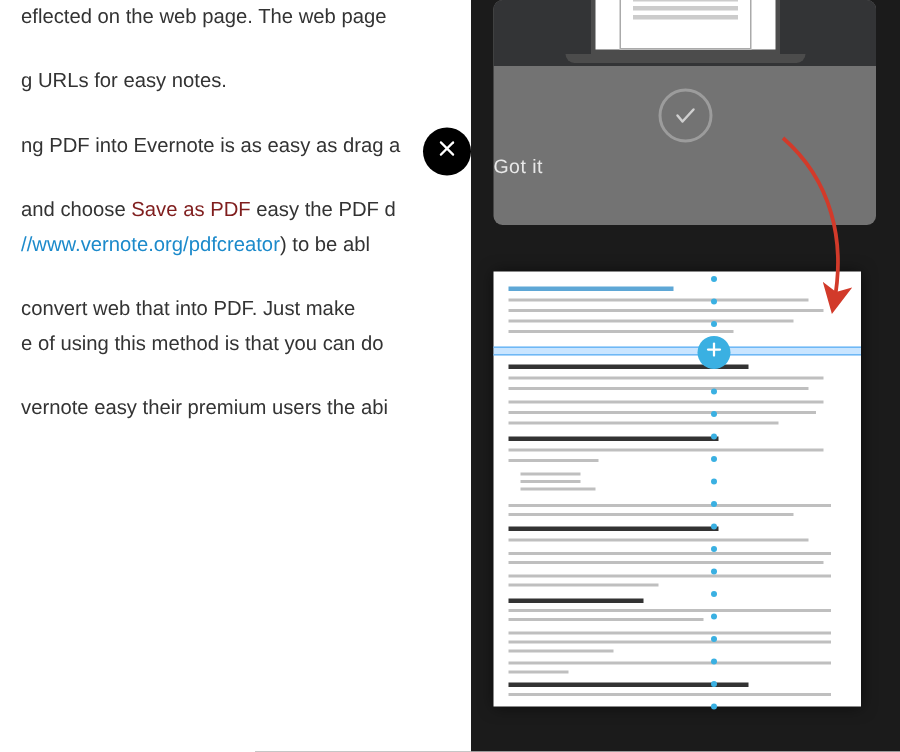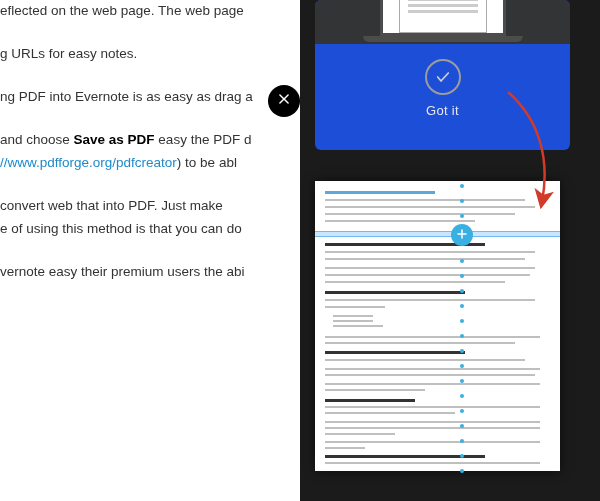--- a/index.html
+++ b/index.html
@@ -1,33 +1,33 @@
 <!DOCTYPE html>
 <html><head>
 <meta charset="utf-8">
 <style>
   * { margin:0; padding:0; box-sizing:border-box; }
   html,body { width:600px; height:501px; overflow:hidden; font-family:"Helvetica Neue",Helvetica,Arial,sans-serif; background:#fff; }
-  .root { position:relative; width:495px; height:501px; }
+  .root { position:relative; width:495px; height:501px;margin-left:14px; }
 
   
   .article { position:absolute; left:0; top:0; width:300px; height:501px; padding:0 8px 0 0; color:#333; font-size:13.5px; line-height:1.7; }
   .article p { margin-bottom:20px; }
   .article a { color:#1c8acb; text-decoration:none; }
-  .article .bold { font-weight:700; color:#000000; }
+  .article .bold { font-weight:400; color:#7f1d1d; }
 
   
   .drawer { position:absolute; left:300px; top:0; width:300px; height:501px; background:#1b1b1b; }
 
   
   .close-btn { position:absolute; left:268px; top:85px; width:32px; height:32px; border-radius:50%; background:#000; display:flex; align-items:center; justify-content:center; cursor:pointer; }
   .close-btn svg { width:14px; height:14px; stroke:#fff; }
 
   
-  .onboard { position:absolute; left:315px; top:0; width:255px; height:150px; background:#1d4ed8; border-radius:6px; overflow:hidden; text-align:center; }
+  .onboard { position:absolute; left:315px; top:0; width:255px; height:150px; background:#737373; border-radius:6px; overflow:hidden; text-align:left; }
   .onboard .illus { width:100%; height:44px; background:#333436; position:relative; }
   .onboard .illus .screen { position:absolute; top:-38px; left:50%; transform:translateX(-50%); width:126px; height:74px; border:3px solid #4c4c4c; border-radius:4px 4px 0 0; background:#fff; }
   .onboard .illus .screen .page { position:absolute; top:8px; left:16px; right:16px; bottom:0; background:#fff; border:1px solid #aaa; }
   .onboard .illus .screen .page::before { content:""; position:absolute; top:6px; left:8px; right:8px; height:3px; background:#ccc; box-shadow:0 6px 0 #ccc,0 12px 0 #ccc,0 18px 0 #ccc,0 24px 0 #ccc,0 30px 0 #ccc; }
   .onboard .illus .base { position:absolute; bottom:2px; left:50%; transform:translateX(-50%); width:160px; height:6px; background:#4c4c4c; border-radius:0 0 8px 8px; }
   .onboard .check { width:36px; height:36px; border:2px solid #9c9c9c; border-radius:50%; margin:15px auto 8px; display:flex; align-items:center; justify-content:center; }
   .onboard .check svg { width:16px; height:16px; stroke:#cfcfcf; }
   .onboard .gotit { color:#e8e8e8; font-size:13px; letter-spacing:.3px; padding-bottom:14px; cursor:pointer; }
 
   
@@ -51,21 +51,21 @@
 <body>
 
 <div class="root">
 
   <div class="article">
     <p><span>eflected on the web page. The web page </span></p>
     <p><span>g URLs for easy notes.</span></p>
     <p><span>ng PDF into Evernote is as easy as drag a</span></p>
     <p>
       <span> and choose </span><span class="bold">Save as PDF</span><span> easy the PDF d</span><br>
-      <a href="#">//www.pdfforge.org/pdfcreator</a><span>) to be abl</span>
+      <a href="#">//www.vernote.org/pdfcreator</a><span>) to be abl</span>
     </p>
     <p>
       <span> convert web that into PDF. Just make </span><br>
       <span>e of using this method is that you can do </span>
     </p>
     <p><span>vernote easy their premium users the abi</span></p>
   </div>
 
   <div class="drawer"></div>
 

